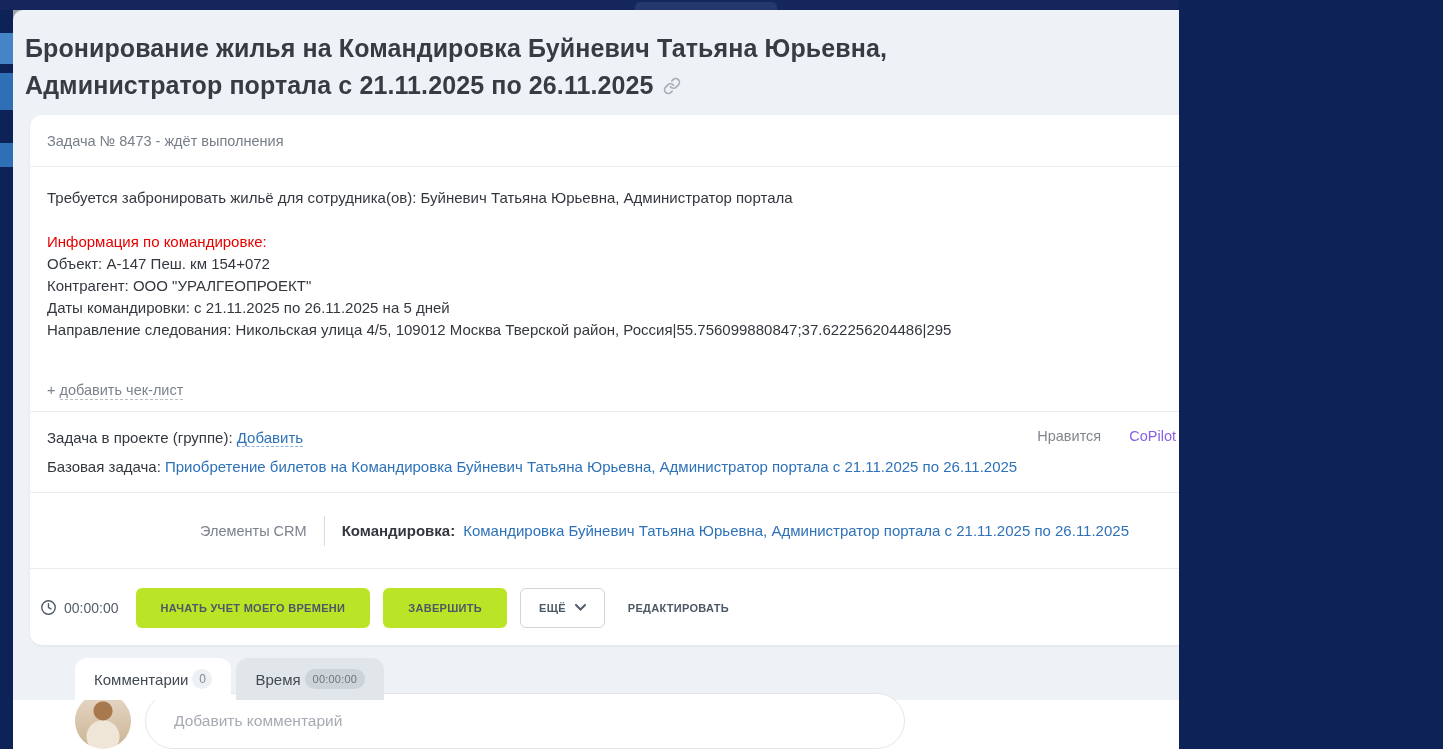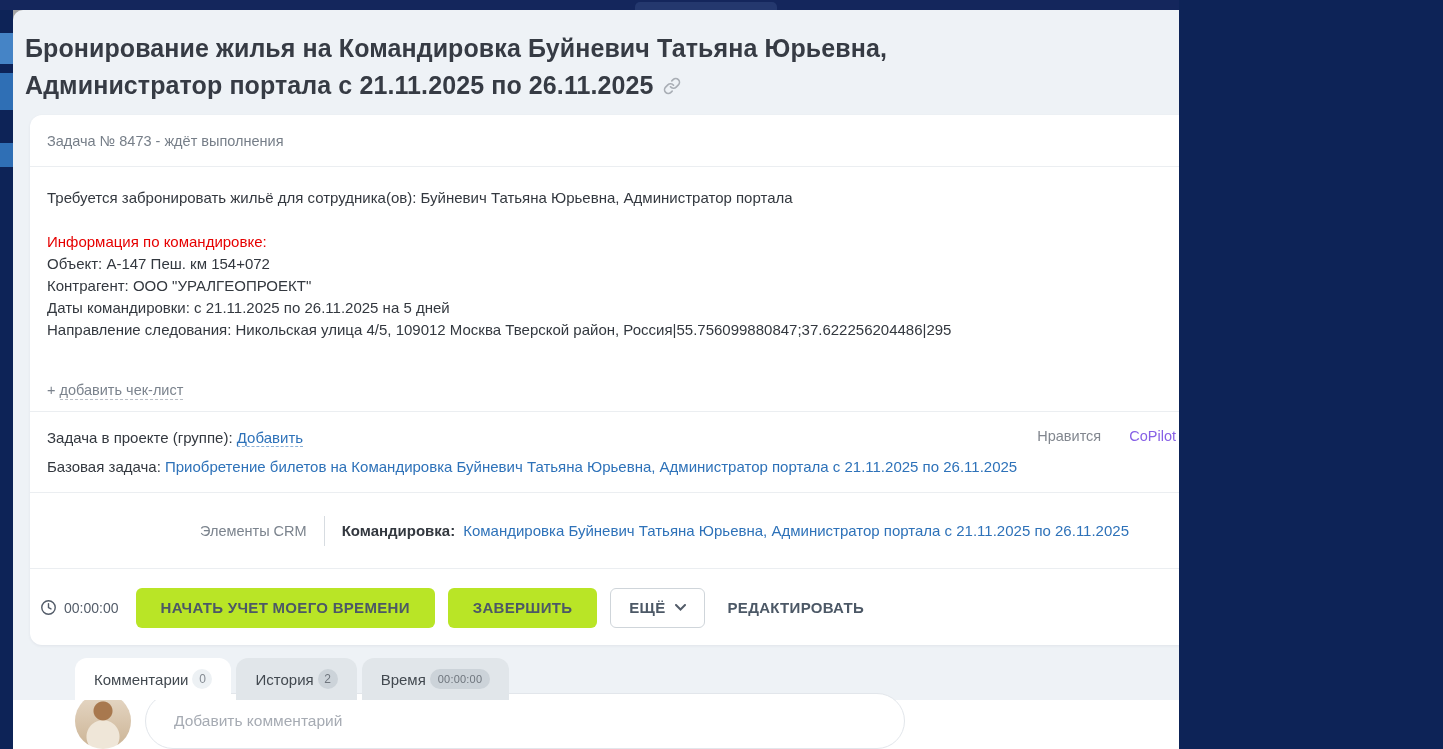--- a/index.html
+++ b/index.html
@@ -50,21 +50,21 @@
   .copilot { color: var(--copilot-purple, #8760e6); font-weight: 400; cursor: pointer; }
 
   .crm-row { height: 75px; display: flex; align-items: center; font-size: 14.5px; padding-left: 17px; white-space: nowrap; }
   .crm-label { margin-left: 153px; color: #7b838d; }
   .vdiv { width: 1px; height: 30px; background: #d7dce1; margin: 0 17px; }
   .crm-field { font-weight: 700; color: #33383f; margin-right: 8px; font-size: 15px; }
   .crm-row .link { font-size: 15px; }
 
   .toolbar { height: 77px; display: flex; align-items: center; padding-left: 10px; gap: 13px; }
   .timer { display: flex; align-items: center; gap: 7px; color: #535c69; font-size: 14px; margin-right: 4px; }
-  .btn { height: 40px; border: none; border-radius: 6px; font-weight: 700; font-size: 15px; letter-spacing: .3px; color: #4c5866; padding: 0 25px; cursor: pointer; font-family: inherit; }
+  .btn { height: 40px; border: none; border-radius: 6px; font-weight: 700; font-size: 11px; letter-spacing: .3px; color: #4c5866; padding: 0 25px; cursor: pointer; font-family: inherit; }
   .btn.green { background: var(--accent-green, #b9e526); }
   .btn.white { background: #fff; border: 1px solid #cfd5da; display: flex; align-items: center; gap: 9px; padding: 0 18px; }
   .btn.plain { background: transparent; padding: 0 10px; }
 
   
   .tabs { position: absolute; left: 62px; top: 648px; display: flex; gap: 5px; z-index: 2; }
   .tab { height: 42px; display: flex; align-items: center; gap: 4px; padding: 0 19px; background: #e1e6ea; border-radius: 12px 12px 0 0; font-size: 15px; color: #424950; cursor: pointer; }
   .tab.active { background: #fff; }
   .badge { min-width: 20px; height: 20px; padding: 0 6px; border-radius: 10px; background: #ccd3d9; color: #6e757d; font-size: 12px; display: flex; align-items: center; justify-content: center; }
   .tab.active .badge { background: #edf1f4; color: #848a92; }
@@ -181,24 +181,20 @@
         <button class="btn plain">РЕДАКТИРОВАТЬ</button>
       </div>
     </div>
 
     <div class="tabs">
       <div class="tab active">
         <span>Комментарии</span>
         <span class="badge">0</span>
       </div>
       <div class="tab">
-        <span>История</span>
-        <span class="badge">2</span>
-      </div>
-      <div class="tab">
         <span>Время</span>
         <span class="badge time-badge">00:00:00</span>
       </div>
     </div>
 
     <div class="comments">
       <div class="avatar"></div>
       <input class="comment-input" type="text" placeholder="Добавить комментарий" style="">
     </div>
 

